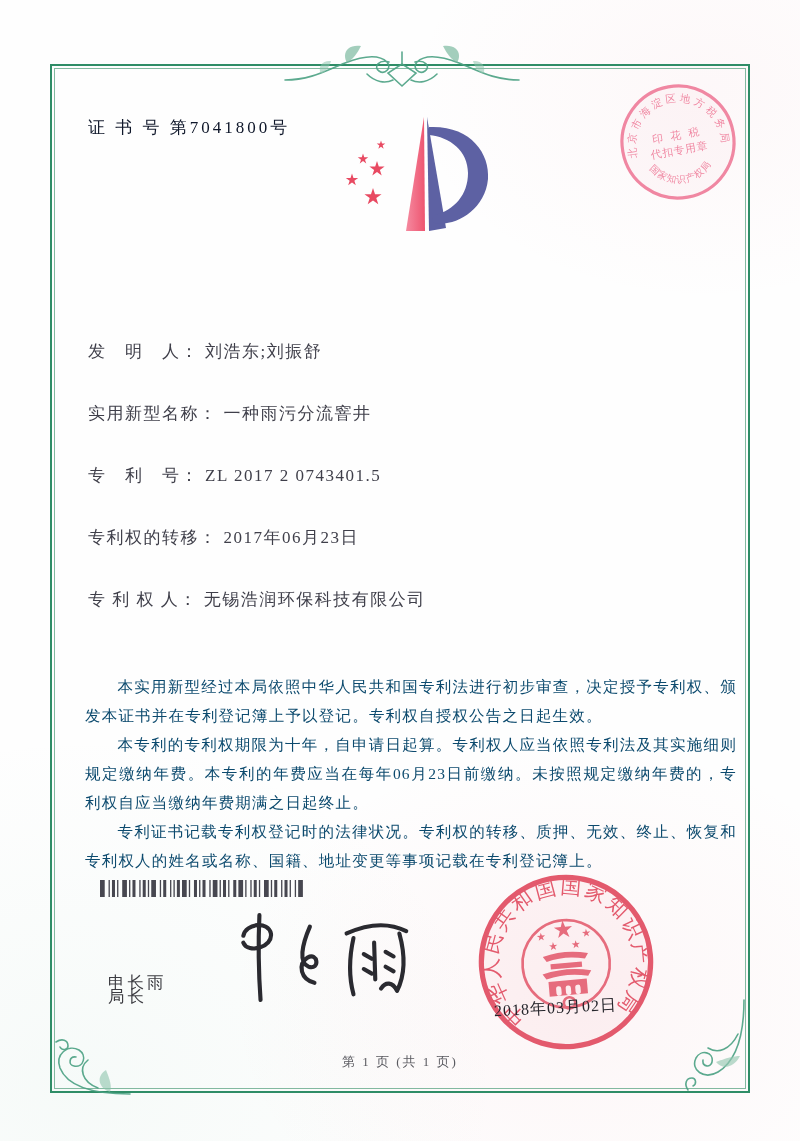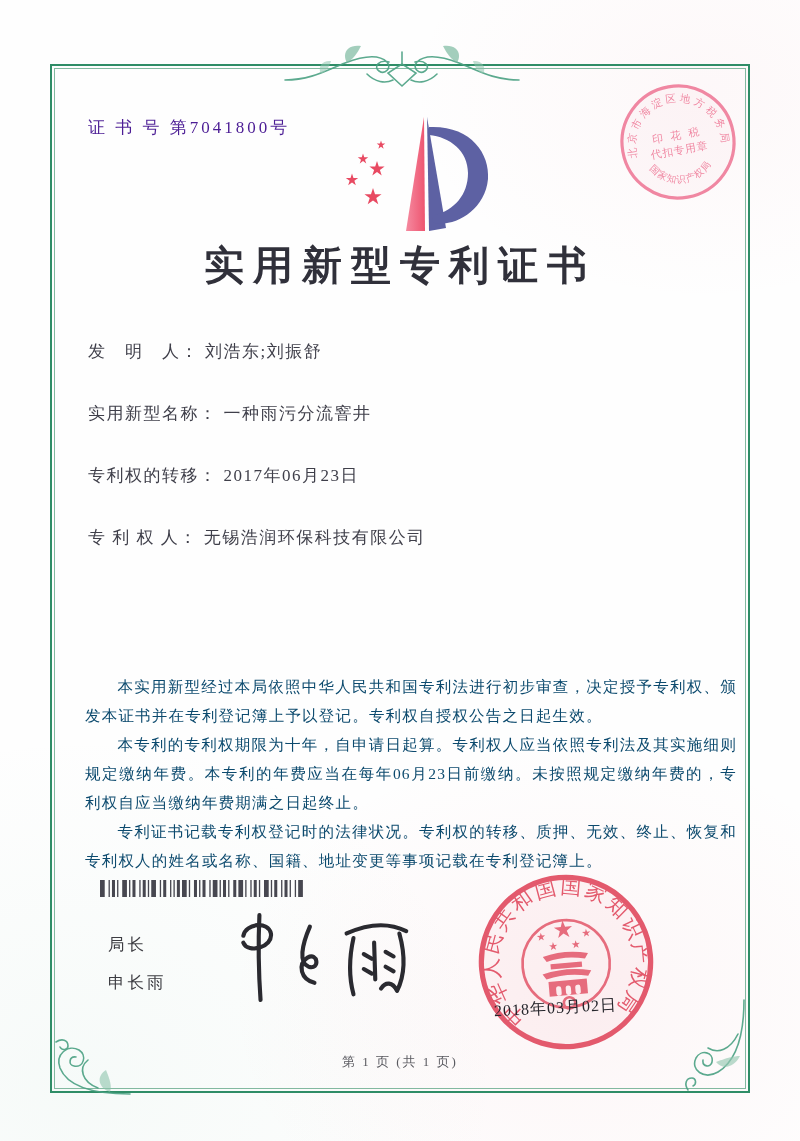--- a/index.html
+++ b/index.html
@@ -12,34 +12,34 @@
   .page::before{content:"";position:absolute;inset:0;pointer-events:none;
     background:
       radial-gradient(420px 300px at 88% 8%, rgba(238,130,150,0.05), transparent 70%),
       radial-gradient(500px 380px at 72% 88%, rgba(230,90,110,0.05), transparent 70%),
       radial-gradient(600px 500px at 10% 95%, rgba(120,190,160,0.06), transparent 70%);
   }
   .frame{position:absolute;left:50px;top:64px;right:50px;bottom:48px;
     border:2px solid #2f8d67;}
   .frame::after{content:"";position:absolute;inset:2px;border:1px solid #82b9a0;}
   .ornament{position:absolute;pointer-events:none;}
-  .cert-no{position:absolute;left:88px;top:116px;font-size:17px;letter-spacing:3px;color:#4c1d95;}
+  .cert-no{position:absolute;left:88px;top:116px;font-size:17px;letter-spacing:3px;color:#0f172a;}
   .logo{position:absolute;left:332px;top:110px;width:170px;height:128px;}
   .title{position:absolute;left:0;top:238px;width:100%;text-align:center;
     font-size:40px;font-weight:600;letter-spacing:9px;color:#30303a;}
   .fields{position:absolute;left:88px;top:340px;width:620px;}
   .field{margin-bottom:39px;height:23px;font-size:17px;letter-spacing:1.5px;color:#3f3f4a;white-space:nowrap;}
   .flabel{margin-right:6px;}
   .paras{position:absolute;left:85px;top:672px;width:652px;
     font-size:15.5px;line-height:29px;letter-spacing:1.2px;color:#0c4a6e;
     text-align:justify;}
   .paras p{margin:0;text-indent:2.1em;}
   .barcode{position:absolute;left:100px;top:880px;width:205px;height:17px;}
   .signer{position:absolute;left:108px;font-size:16.5px;letter-spacing:3px;color:#3c3c42;}
-  .signer.t1{top:934px;}
+  .signer.t1{top:986px;}
   .signer.t2{top:972px;}
   .signature{position:absolute;left:225px;top:906px;width:195px;height:102px;}
   .tax-stamp{position:absolute;left:618px;top:82px;width:120px;height:120px;transform:rotate(-10deg);opacity:.92;}
   .office-stamp{position:absolute;left:470px;top:866px;width:192px;height:192px;transform:rotate(-5deg);opacity:.95;}
   .stamp-date{position:absolute;left:494px;top:998px;font-size:16px;letter-spacing:1px;color:#25252b;transform:rotate(-3deg);}
   .footer{position:absolute;left:0;top:1053px;width:100%;text-align:center;
     font-size:13px;letter-spacing:2px;color:#5a5a60;}
 </style>
 </head>
 <body>
@@ -119,28 +119,30 @@
     <text font-size="13" fill="#ef7e9b" letter-spacing="4" font-family="'Liberation Serif',serif">
       <textPath href="#taxTop" startOffset="2%">北京市海淀区地方税务局</textPath>
     </text>
     <text x="75" y="71" text-anchor="middle" font-size="13.5" letter-spacing="3" fill="#ef7e9b">印 花 税</text>
     <text x="75" y="90" text-anchor="middle" font-size="13.5" letter-spacing="1" fill="#ef7e9b">代扣专用章</text>
     <text font-size="12" fill="#ef7e9b" letter-spacing="1" font-family="'Liberation Serif',serif">
       <textPath href="#taxBottom" startOffset="4%">国家知识产权局</textPath>
     </text>
   </svg>
 
-  <div class="title">实用新型专利证书</div>
 
   <div class="fields">
     <div class="field">
       <span class="flabel">发　明　人：</span><span class="fvalue">刘浩东;刘振舒</span>
     </div>
     <div class="field">
       <span class="flabel">实用新型名称：</span><span class="fvalue">一种雨污分流窨井</span>
+    </div>
+    <div class="field">
+      <span class="flabel">专　利　号：</span><span class="fvalue">ZL 2017 2 0743401.5</span>
     </div>
     <div class="field">
       <span class="flabel">专利权的转移：</span><span class="fvalue">2017年06月23日</span>
     </div>
     <div class="field">
       <span class="flabel">专 利 权 人：</span><span class="fvalue">无锡浩润环保科技有限公司</span>
     </div>
   </div>
 
   <div class="paras">

